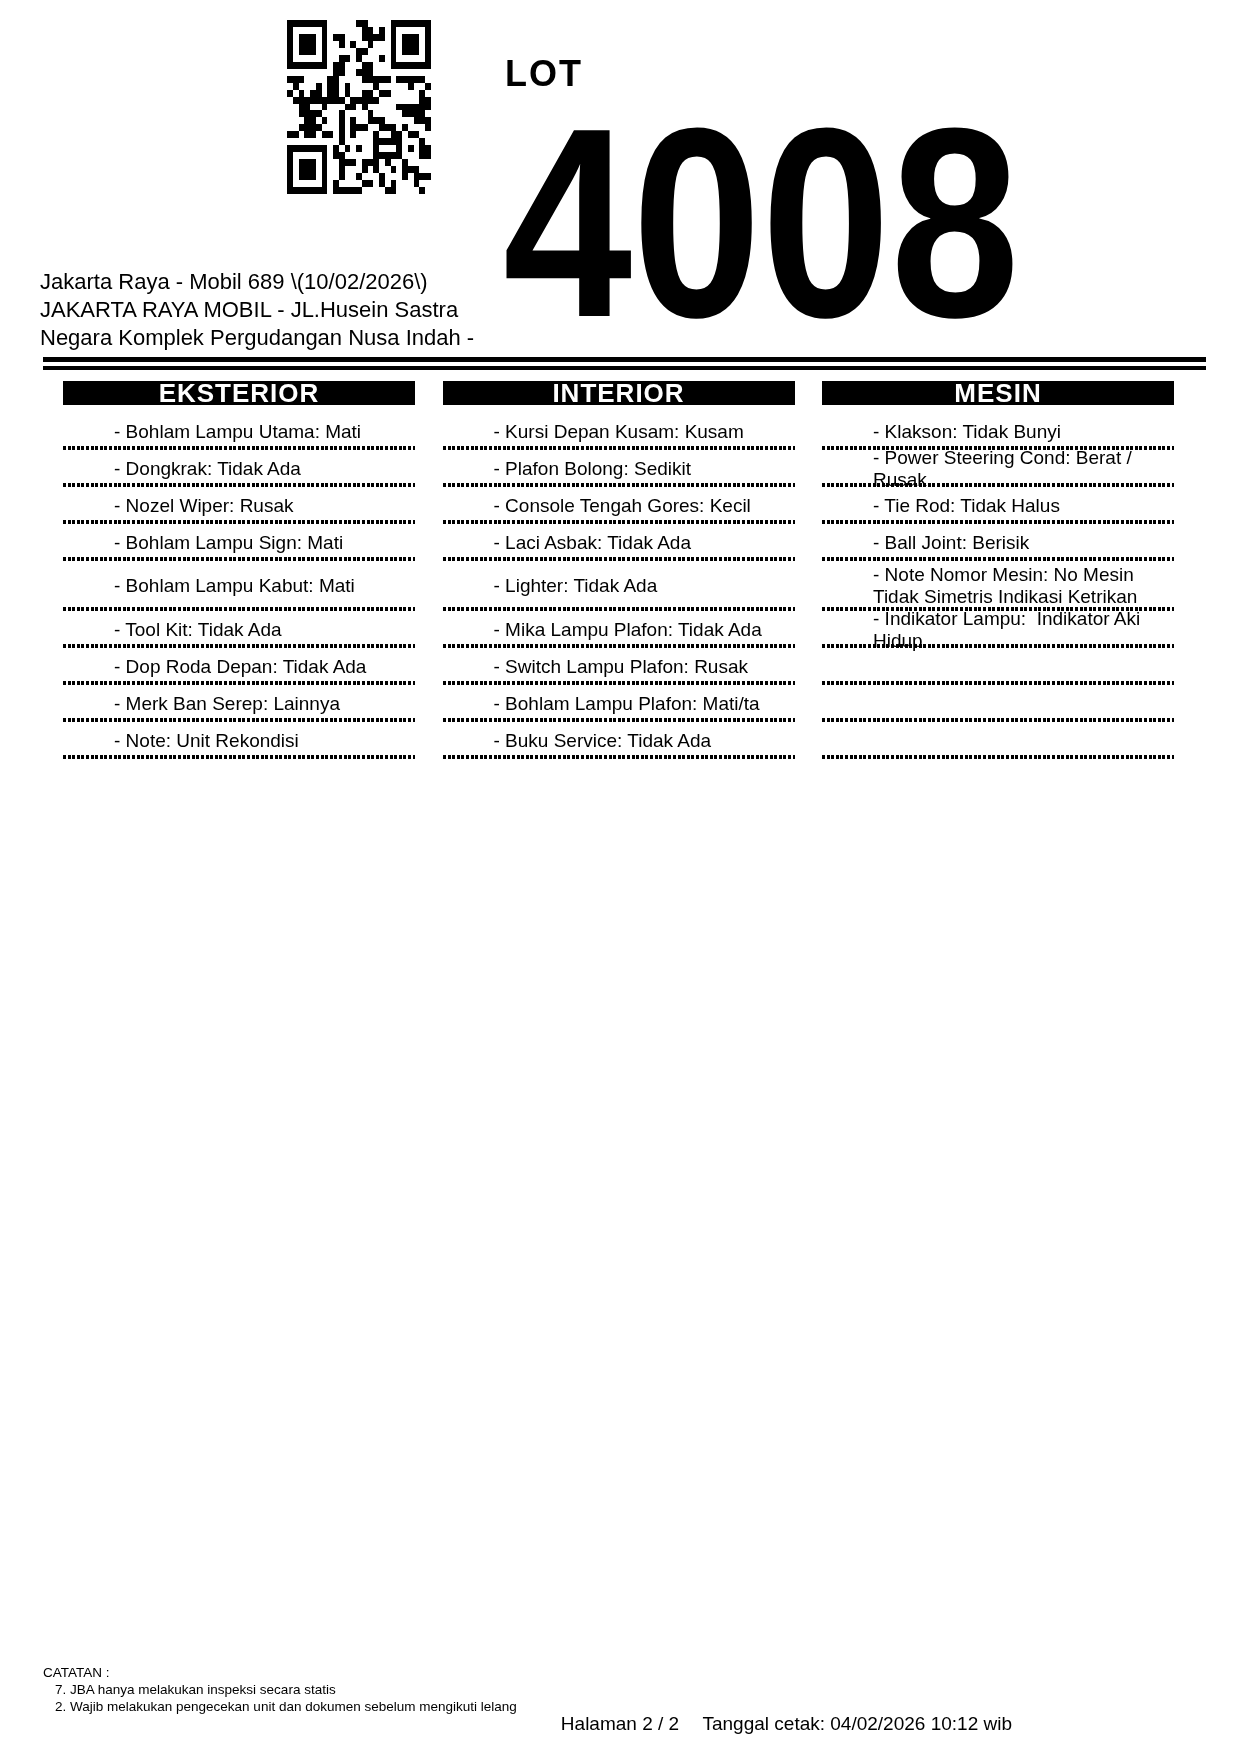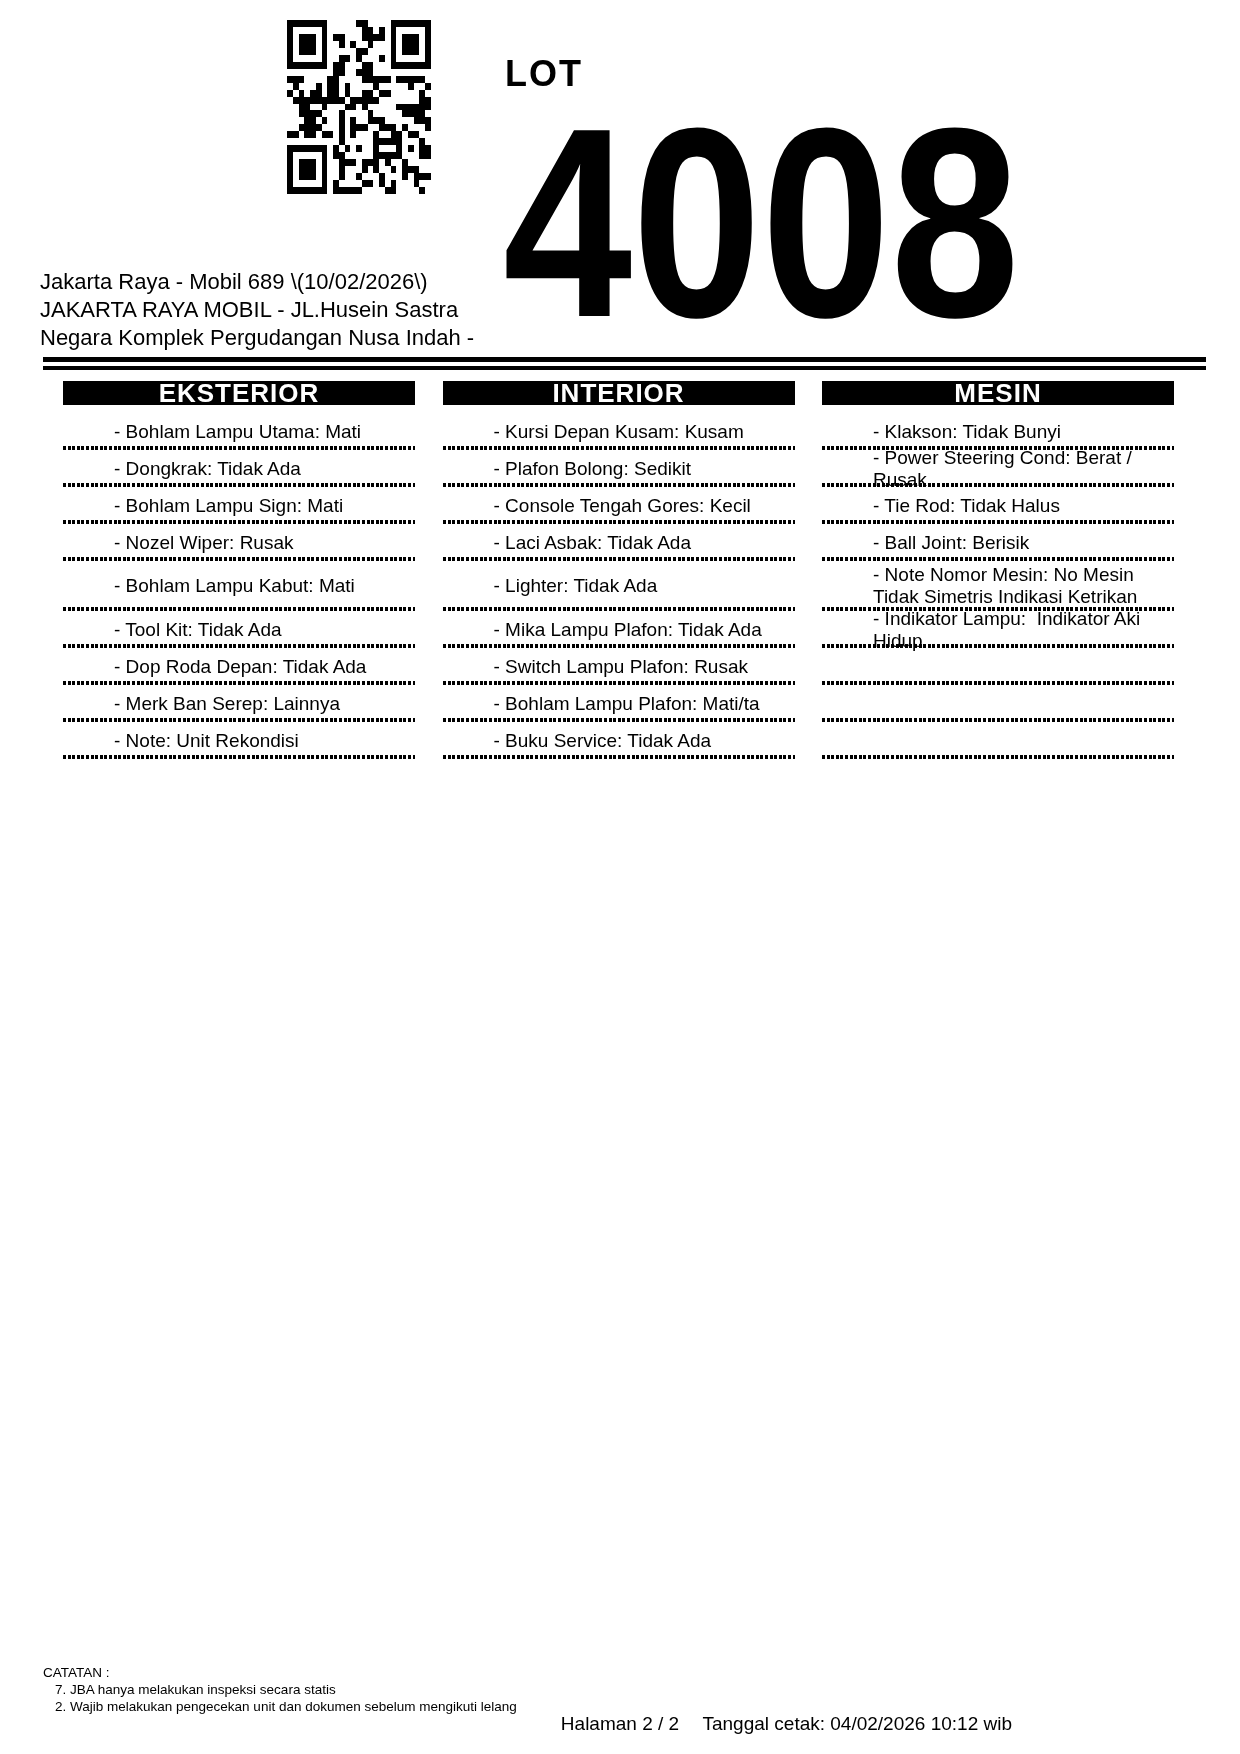--- a/index.html
+++ b/index.html
@@ -362,25 +362,25 @@
 
       <div class="row">
           <span class="row-text">- Bohlam Lampu Utama: Mati</span>
           <span class="dotline"></span>
         </div>
           <div class="row">
           <span class="row-text">- Dongkrak: Tidak Ada</span>
           <span class="dotline"></span>
         </div>
           <div class="row">
+          <span class="row-text">- Nozel Wiper: Rusak</span>
+          <span class="dotline"></span>
+        </div>
+          <div class="row">
           <span class="row-text">- Bohlam Lampu Sign: Mati</span>
-          <span class="dotline"></span>
-        </div>
-          <div class="row">
-          <span class="row-text">- Nozel Wiper: Rusak</span>
           <span class="dotline"></span>
         </div>
           <div class="row">
           <span class="row-text">- Bohlam Lampu Kabut: Mati</span>
           <span class="dotline"></span>
         </div>
           <div class="row">
           <span class="row-text">- Tool Kit: Tidak Ada</span>
           <span class="dotline"></span>
         </div>

